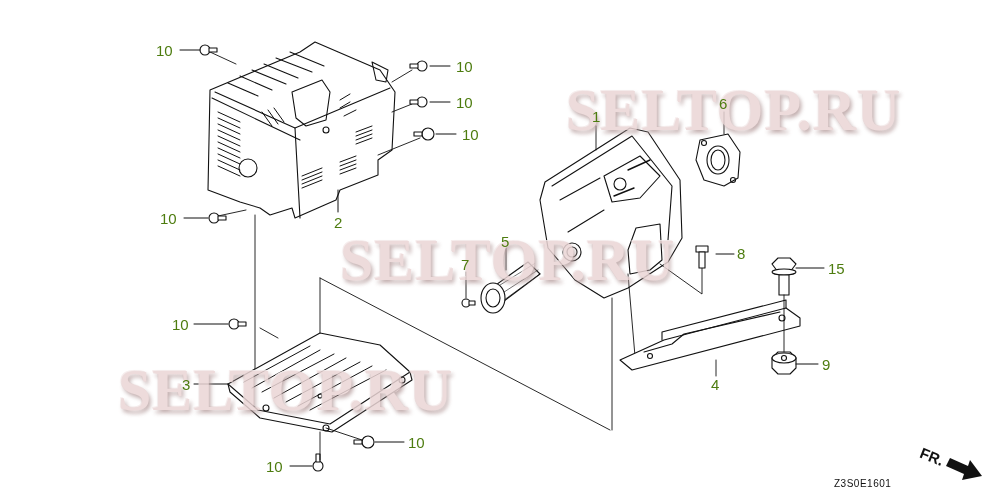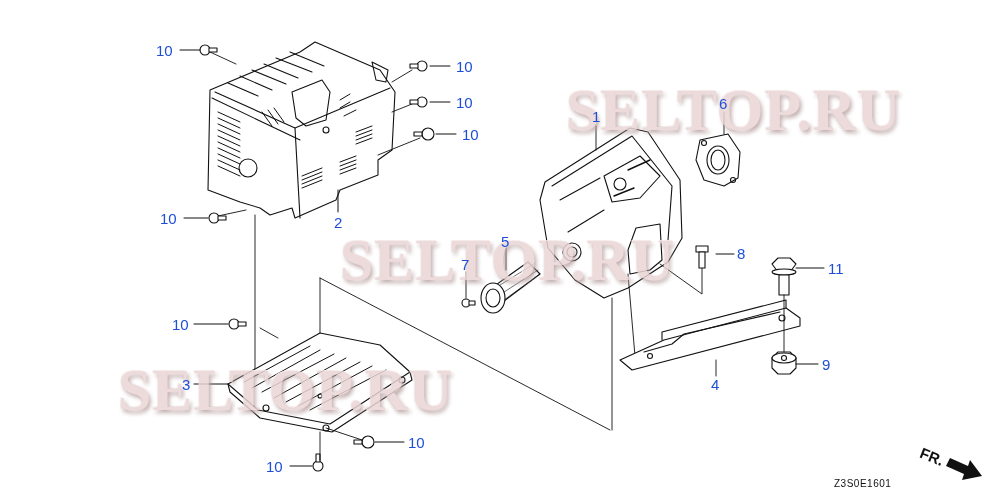--- a/index.html
+++ b/index.html
@@ -1,19 +1,19 @@
 <!DOCTYPE html>
 <html><head>
 <meta charset="utf-8">
 <style>
   html, body { margin:0; padding:0; background:#ffffff; }
   #stage { position:relative; width:1000px; height:499px; overflow:hidden; background:#fff;
            font-family:"Liberation Sans", sans-serif; }
   svg.parts { position:absolute; left:0; top:0; width:1000px; height:499px; }
-  .callout { position:absolute; font-size:15px; color:#1d4ed8; line-height:1; white-space:nowrap; }
+  .callout { position:absolute; font-size:15px; color:#4d7c0f; line-height:1; white-space:nowrap; }
   .wm { position:absolute; font-family:Liberation Serif, serif; font-weight:bold;
         font-size:60px; letter-spacing:1px; color:#ead5d5; opacity:0.85;
         text-shadow: 2px 3px 4px #b8a0a0, -1px -1px 0 #f6ecec; white-space:nowrap; line-height:1; }
   .code { position:absolute; font-size:10px; color:#111; letter-spacing:0.5px; }
   .fr { position:absolute; font-size:15px; font-weight:bold; color:#111; transform:rotate(22deg); }
 </style>
 </head>
 <body>
 
 <div id="stage">
@@ -209,17 +209,17 @@
 
   <div class="callout" style="left:592px;top:109px;">1</div>
   <div class="callout" style="left:334px;top:215px;">2</div>
   <div class="callout" style="left:182px;top:377px;">3</div>
   <div class="callout" style="left:711px;top:377px;">4</div>
   <div class="callout" style="left:501px;top:234px;">5</div>
   <div class="callout" style="left:719px;top:96px;">6</div>
   <div class="callout" style="left:461px;top:257px;">7</div>
   <div class="callout" style="left:737px;top:246px;">8</div>
   <div class="callout" style="left:822px;top:357px;">9</div>
-  <div class="callout" style="left:828px;top:261px;">11</div>
+  <div class="callout" style="left:828px;top:261px;">15</div>
 
   <div class="code" style="left:834px;top:478px;">Z3S0E1601</div>
   <div class="fr" style="left:920px;top:448px;">FR.</div>
 </div>
 
 </body></html>

